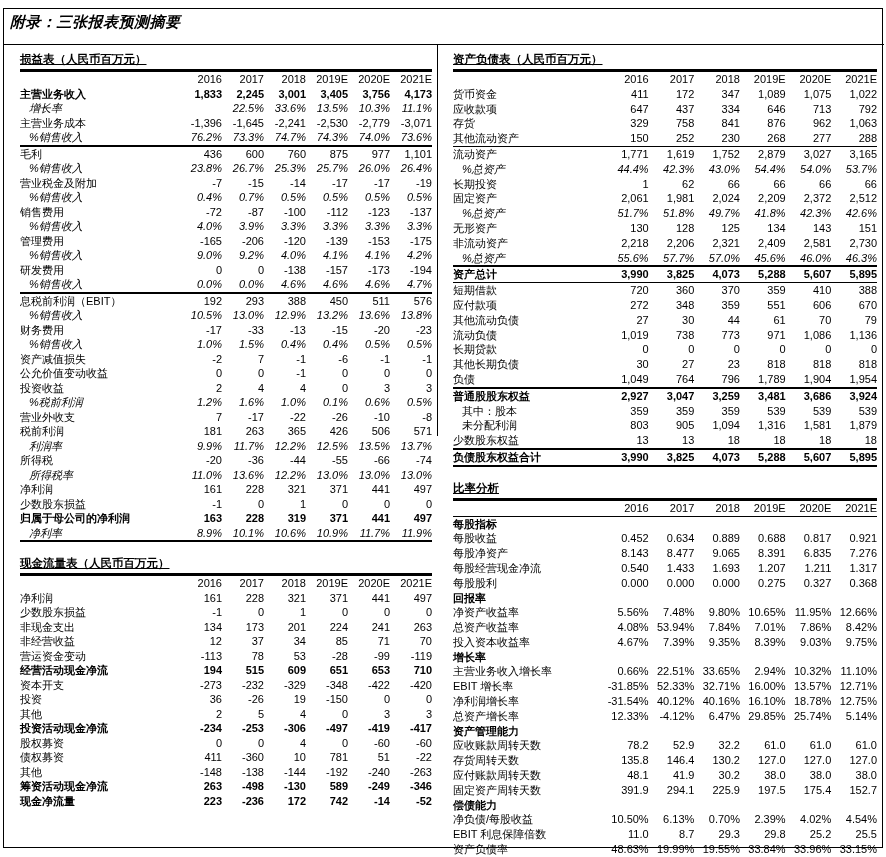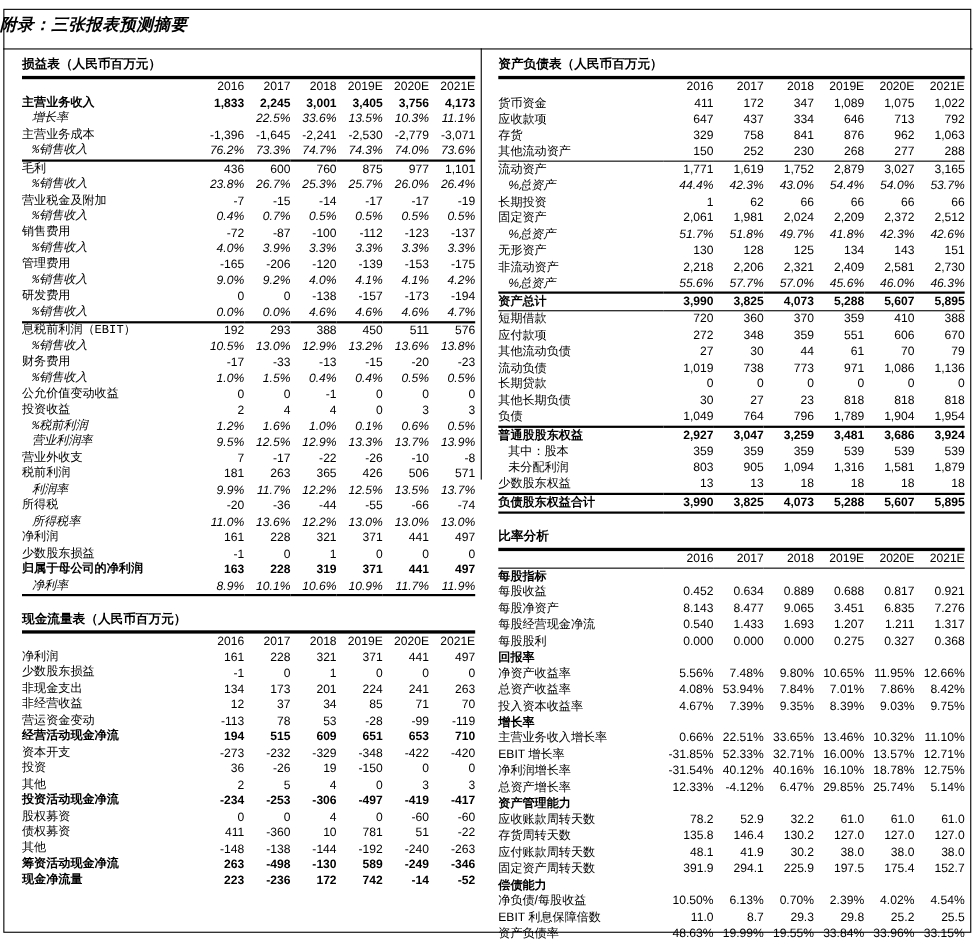--- a/index.html
+++ b/index.html
@@ -1,31 +1,31 @@
 <!DOCTYPE html>
 <html><head>
 <meta charset="utf-8">
 <style>
   html,body{margin:0;padding:0;background:#fff;}
   .page{position:relative;width:886px;height:857px;background:#ffffff;color:#000;
         font-family:"Liberation Sans","DejaVu Sans",sans-serif;overflow:hidden;}
   .frame{position:absolute;left:3px;top:8px;width:878px;height:838px;border:1px solid #000;}
-  .title{position:absolute;left:0;top:13px;font-size:15px;font-weight:bold;font-style:italic;letter-spacing:.5px;}
+  .title{position:absolute;left:10px;top:13px;font-size:15px;font-weight:bold;font-style:italic;letter-spacing:.5px;}
   .title-rule{position:absolute;left:3px;top:44px;width:881px;border-top:1px solid #000;}
   .col-divider{position:absolute;left:437px;top:44px;height:392px;border-left:1px solid #000;}
   .col{position:absolute;top:50px;}
   .col.left{left:20px;width:412px;}
   .col.right{left:453px;width:424px;}
-  .sec-title{font-size:11.5px;font-weight:bold;border-bottom:3px solid #000;padding:2px 0 3px 0;height:14px;line-height:14px;white-space:nowrap;}
+  .sec-title{font-size:11.5px;font-weight:bold;border-bottom:3px solid #000;padding:2px 0 3px 0;height:14px;line-height:14px;white-space:nowrap;text-decoration:underline;}
   .gap{height:12px;}
   table.tbl{width:100%;border-collapse:collapse;table-layout:fixed;}
   .tbl td{font-size:11px;height:14.5px;line-height:14.5px;padding:0;margin:0;white-space:nowrap;vertical-align:bottom;}
   .col.right .tbl td{height:14.8px;line-height:14.8px;}
   .tbl td.num{text-align:right;}
-  .col.left  .tbl td.lbl{width:160px;text-align:left;font-family:Liberation Mono, monospace;}
+  .col.left  .tbl td.lbl{width:160px;text-align:left;}
   .col.right .tbl td.lbl{width:150px;text-align:left;}
   tr.b td{font-weight:bold;}
   tr.i td{font-style:italic;}
   tr.ind td.lbl{padding-left:9px;}
   tr.t1 td{border-top:1px solid #000;}
   tr.t2 td{border-top:2px solid #000;}
   tr.sec td{font-weight:bold;}
   tr.yru td{border-bottom:1px solid #000;}
   table.end2{border-bottom:2px solid #000;}
 </style>
@@ -207,20 +207,29 @@
           <tr class="i ind">
             <td class="lbl">%销售收入</td>
             <td class="num">1.0%</td>
             <td class="num">1.5%</td>
             <td class="num">0.4%</td>
             <td class="num">0.4%</td>
             <td class="num">0.5%</td>
             <td class="num">0.5%</td>
           </tr>
           <tr class="">
+            <td class="lbl">资产减值损失</td>
+            <td class="num">-2</td>
+            <td class="num">7</td>
+            <td class="num">-1</td>
+            <td class="num">-6</td>
+            <td class="num">-1</td>
+            <td class="num">-1</td>
+          </tr>
+          <tr class="">
             <td class="lbl">公允价值变动收益</td>
             <td class="num">0</td>
             <td class="num">0</td>
             <td class="num">-1</td>
             <td class="num">0</td>
             <td class="num">0</td>
             <td class="num">0</td>
           </tr>
           <tr class="">
             <td class="lbl">投资收益</td>
@@ -232,29 +241,20 @@
             <td class="num">3</td>
           </tr>
           <tr class="i ind">
             <td class="lbl">%税前利润</td>
             <td class="num">1.2%</td>
             <td class="num">1.6%</td>
             <td class="num">1.0%</td>
             <td class="num">0.1%</td>
             <td class="num">0.6%</td>
             <td class="num">0.5%</td>
-          </tr>
-          <tr class="i ind">
-            <td class="lbl">营业利润率</td>
-            <td class="num">9.5%</td>
-            <td class="num">12.5%</td>
-            <td class="num">12.9%</td>
-            <td class="num">13.3%</td>
-            <td class="num">13.7%</td>
-            <td class="num">13.9%</td>
           </tr>
           <tr class="">
             <td class="lbl">营业外收支</td>
             <td class="num">7</td>
             <td class="num">-17</td>
             <td class="num">-22</td>
             <td class="num">-26</td>
             <td class="num">-10</td>
             <td class="num">-8</td>
           </tr>
@@ -753,21 +753,21 @@
             <td class="num">0.889</td>
             <td class="num">0.688</td>
             <td class="num">0.817</td>
             <td class="num">0.921</td>
           </tr>
           <tr class="">
             <td class="lbl">每股净资产</td>
             <td class="num">8.143</td>
             <td class="num">8.477</td>
             <td class="num">9.065</td>
-            <td class="num">3.451</td>
+            <td class="num">8.391</td>
             <td class="num">6.835</td>
             <td class="num">7.276</td>
           </tr>
           <tr class="">
             <td class="lbl">每股经营现金净流</td>
             <td class="num">0.540</td>
             <td class="num">1.433</td>
             <td class="num">1.693</td>
             <td class="num">1.207</td>
             <td class="num">1.211</td>
@@ -825,21 +825,21 @@
             <td class="num"></td>
             <td class="num"></td>
             <td class="num"></td>
             <td class="num"></td>
           </tr>
           <tr class="">
             <td class="lbl">主营业务收入增长率</td>
             <td class="num">0.66%</td>
             <td class="num">22.51%</td>
             <td class="num">33.65%</td>
-            <td class="num">13.46%</td>
+            <td class="num">2.94%</td>
             <td class="num">10.32%</td>
             <td class="num">11.10%</td>
           </tr>
           <tr class="">
             <td class="lbl">EBIT 增长率</td>
             <td class="num">-31.85%</td>
             <td class="num">52.33%</td>
             <td class="num">32.71%</td>
             <td class="num">16.00%</td>
             <td class="num">13.57%</td>

